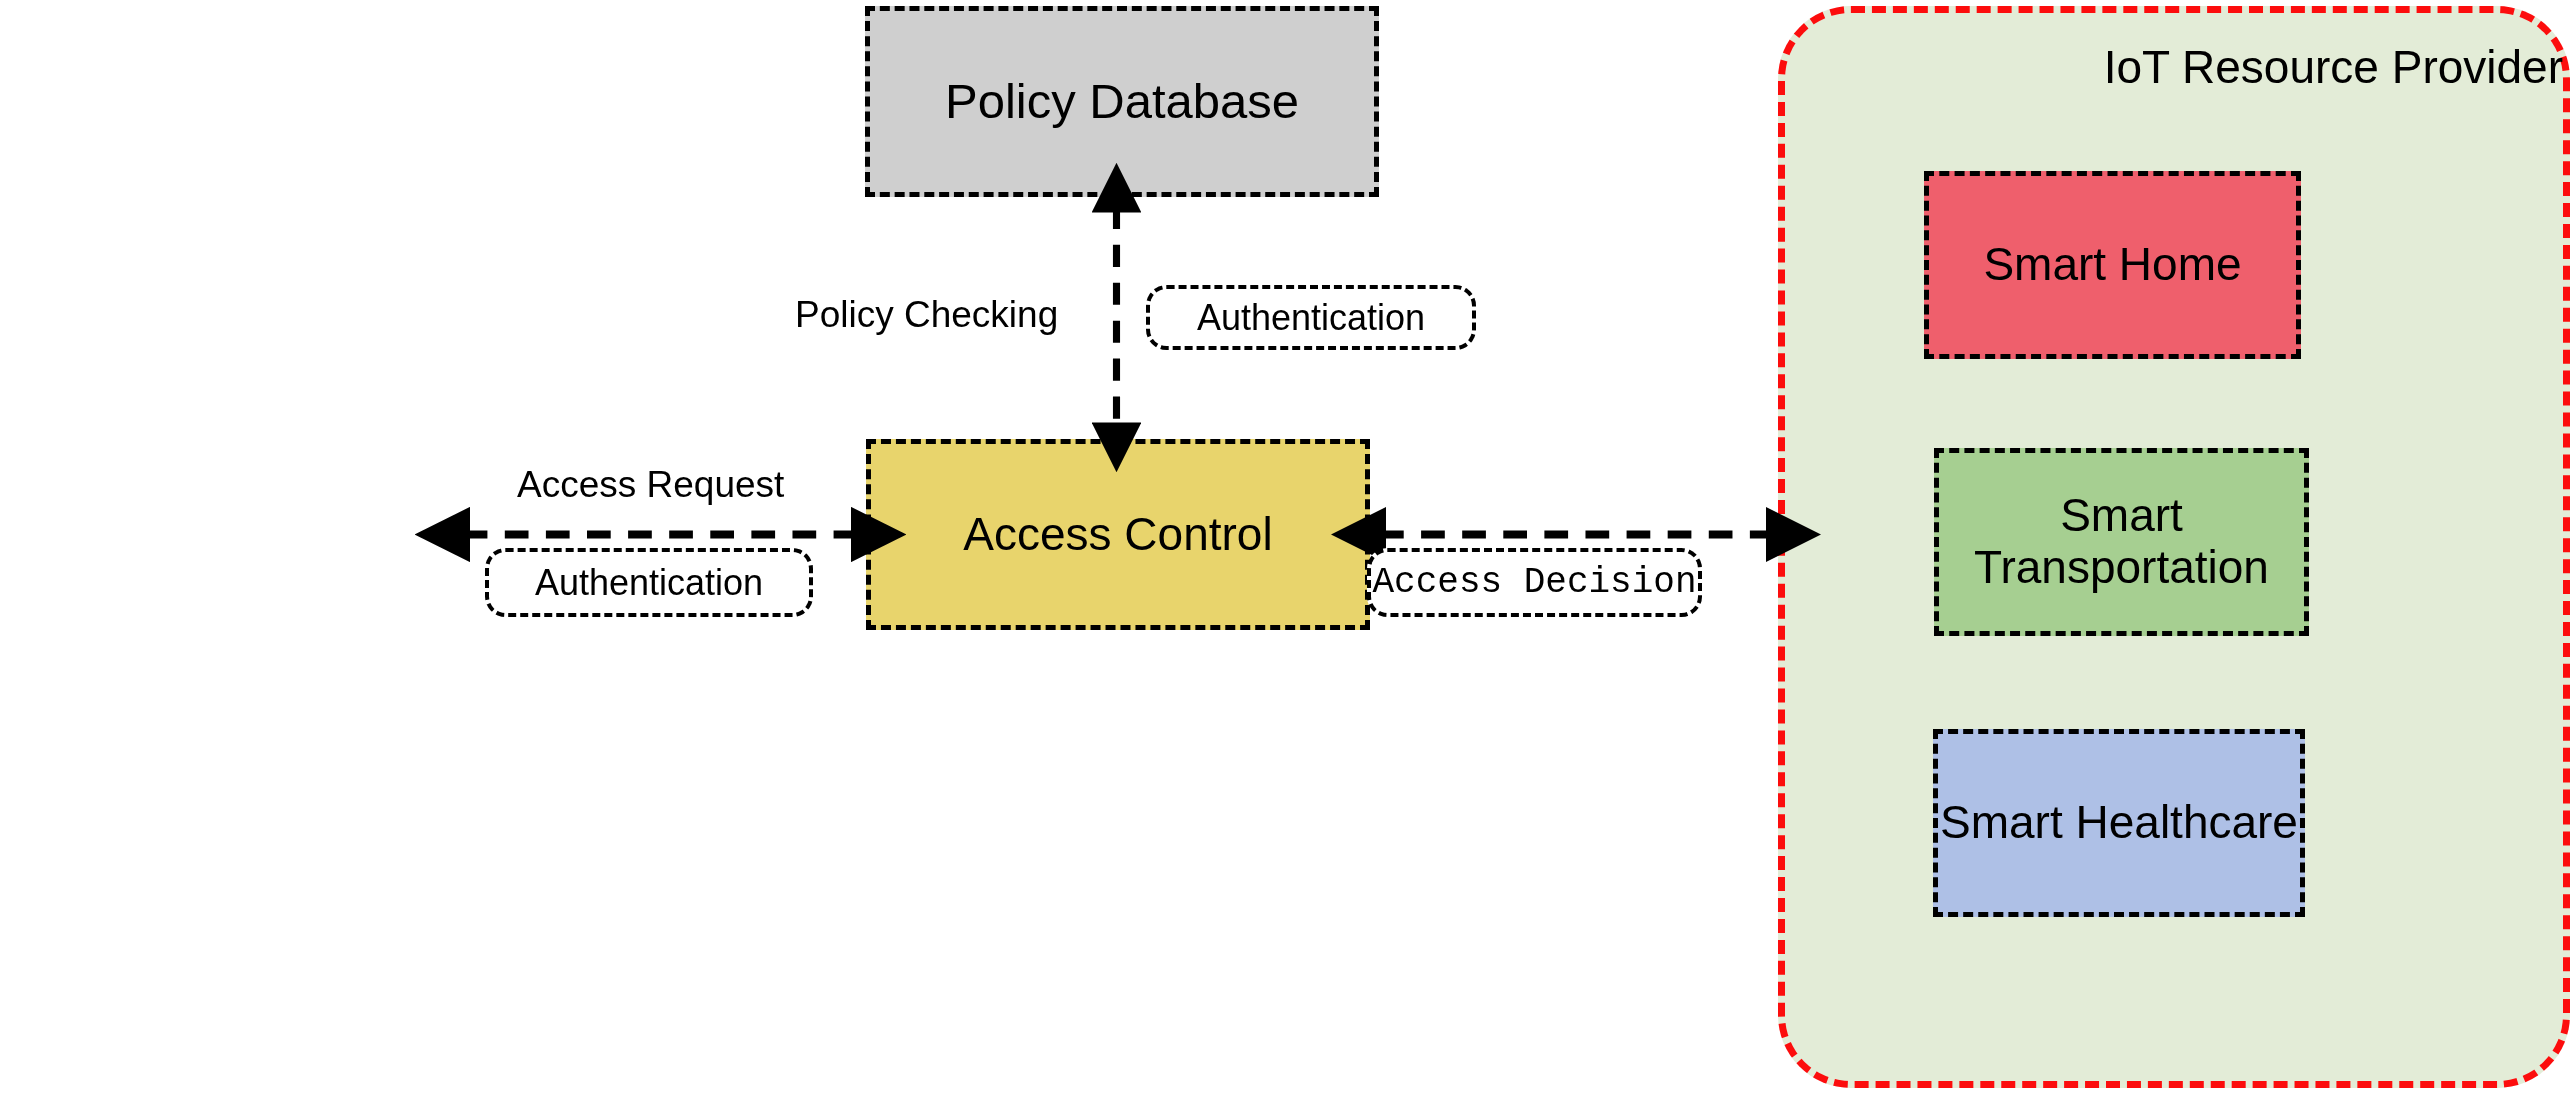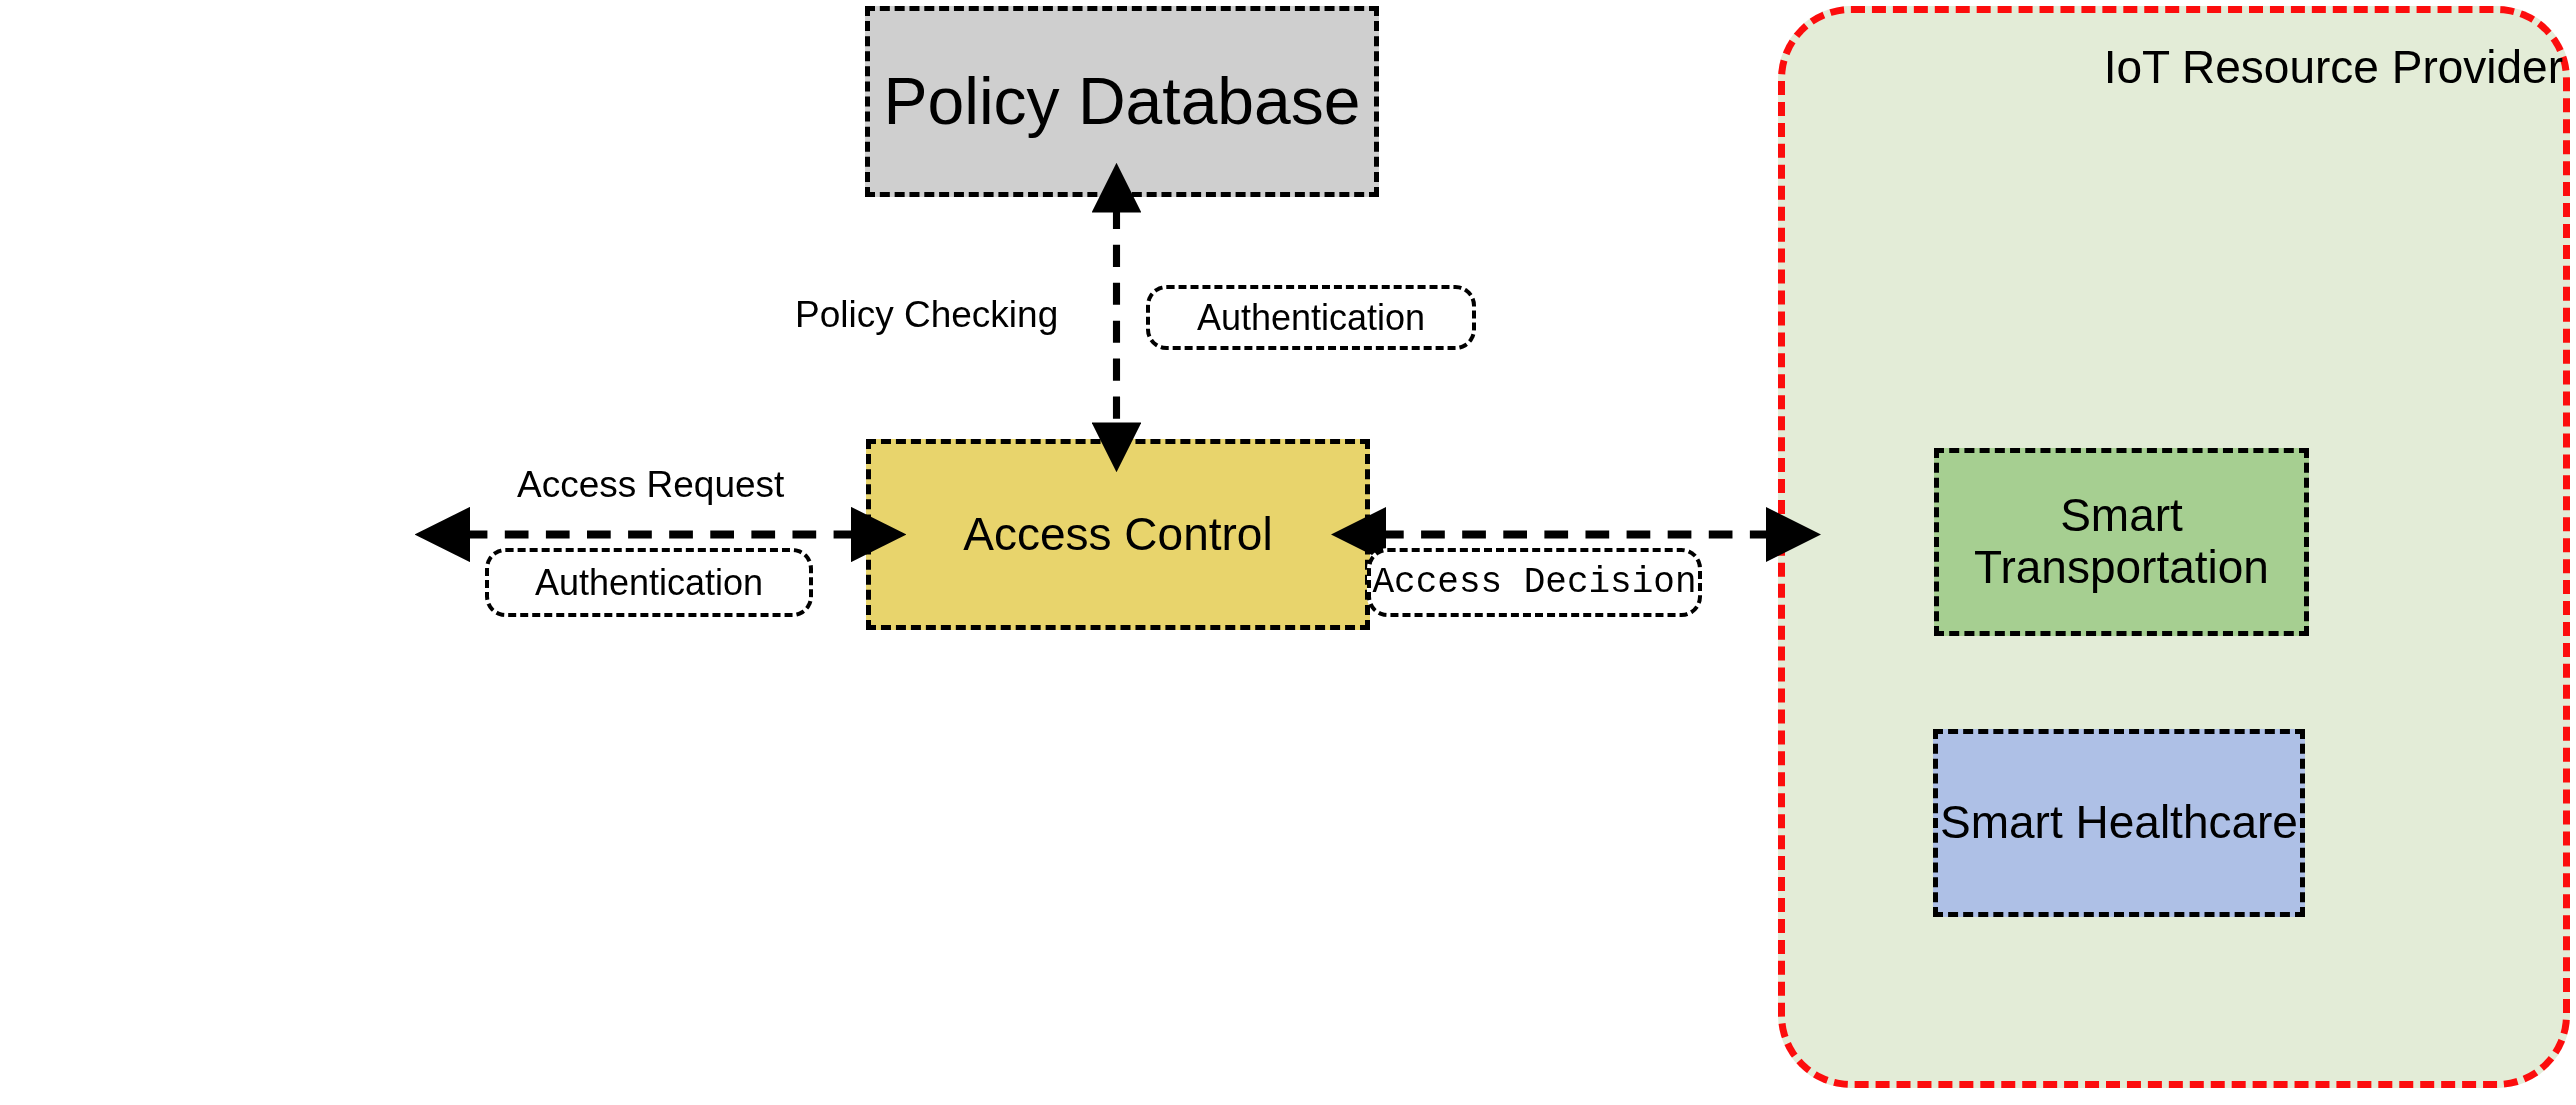--- a/index.html
+++ b/index.html
@@ -26,21 +26,21 @@
     text-align: center;
     color: #000000;
     line-height: 1.12;
     border: 5.5px dashed #000000;
   }
 
   
   #policy-database {
     left: 865px; top: 6.3px; width: 514px; height: 191px;
     background: #cfcfcf;
-    font-size: 66px;
+    font-size: 49px;
   }
   #iot-service-user {
     left: 17.4px; top: 440px; width: 437px; height: 190px;
     background: #f5b183;
     font-size: 46px;
   }
   #access-control {
     left: 866px; top: 439px; width: 504px; height: 191px;
     background: #e8d46c;
     font-size: 46px;
@@ -124,20 +124,23 @@
 
   <div class="node" id="policy-database">
     <span>Policy Database</span>
   </div>
 
 
   <div class="node" id="access-control">
     <span>Access Control</span>
   </div>
 
+  <div class="node" id="smart-home">
+    <span>Smart Home</span>
+  </div>
 
   <div class="node" id="smart-transportation">
     <span style="white-space:pre-line">Smart
 Transportation</span>
   </div>
 
   <div class="node" id="smart-healthcare">
     <span>Smart Healthcare</span>
   </div>
 

